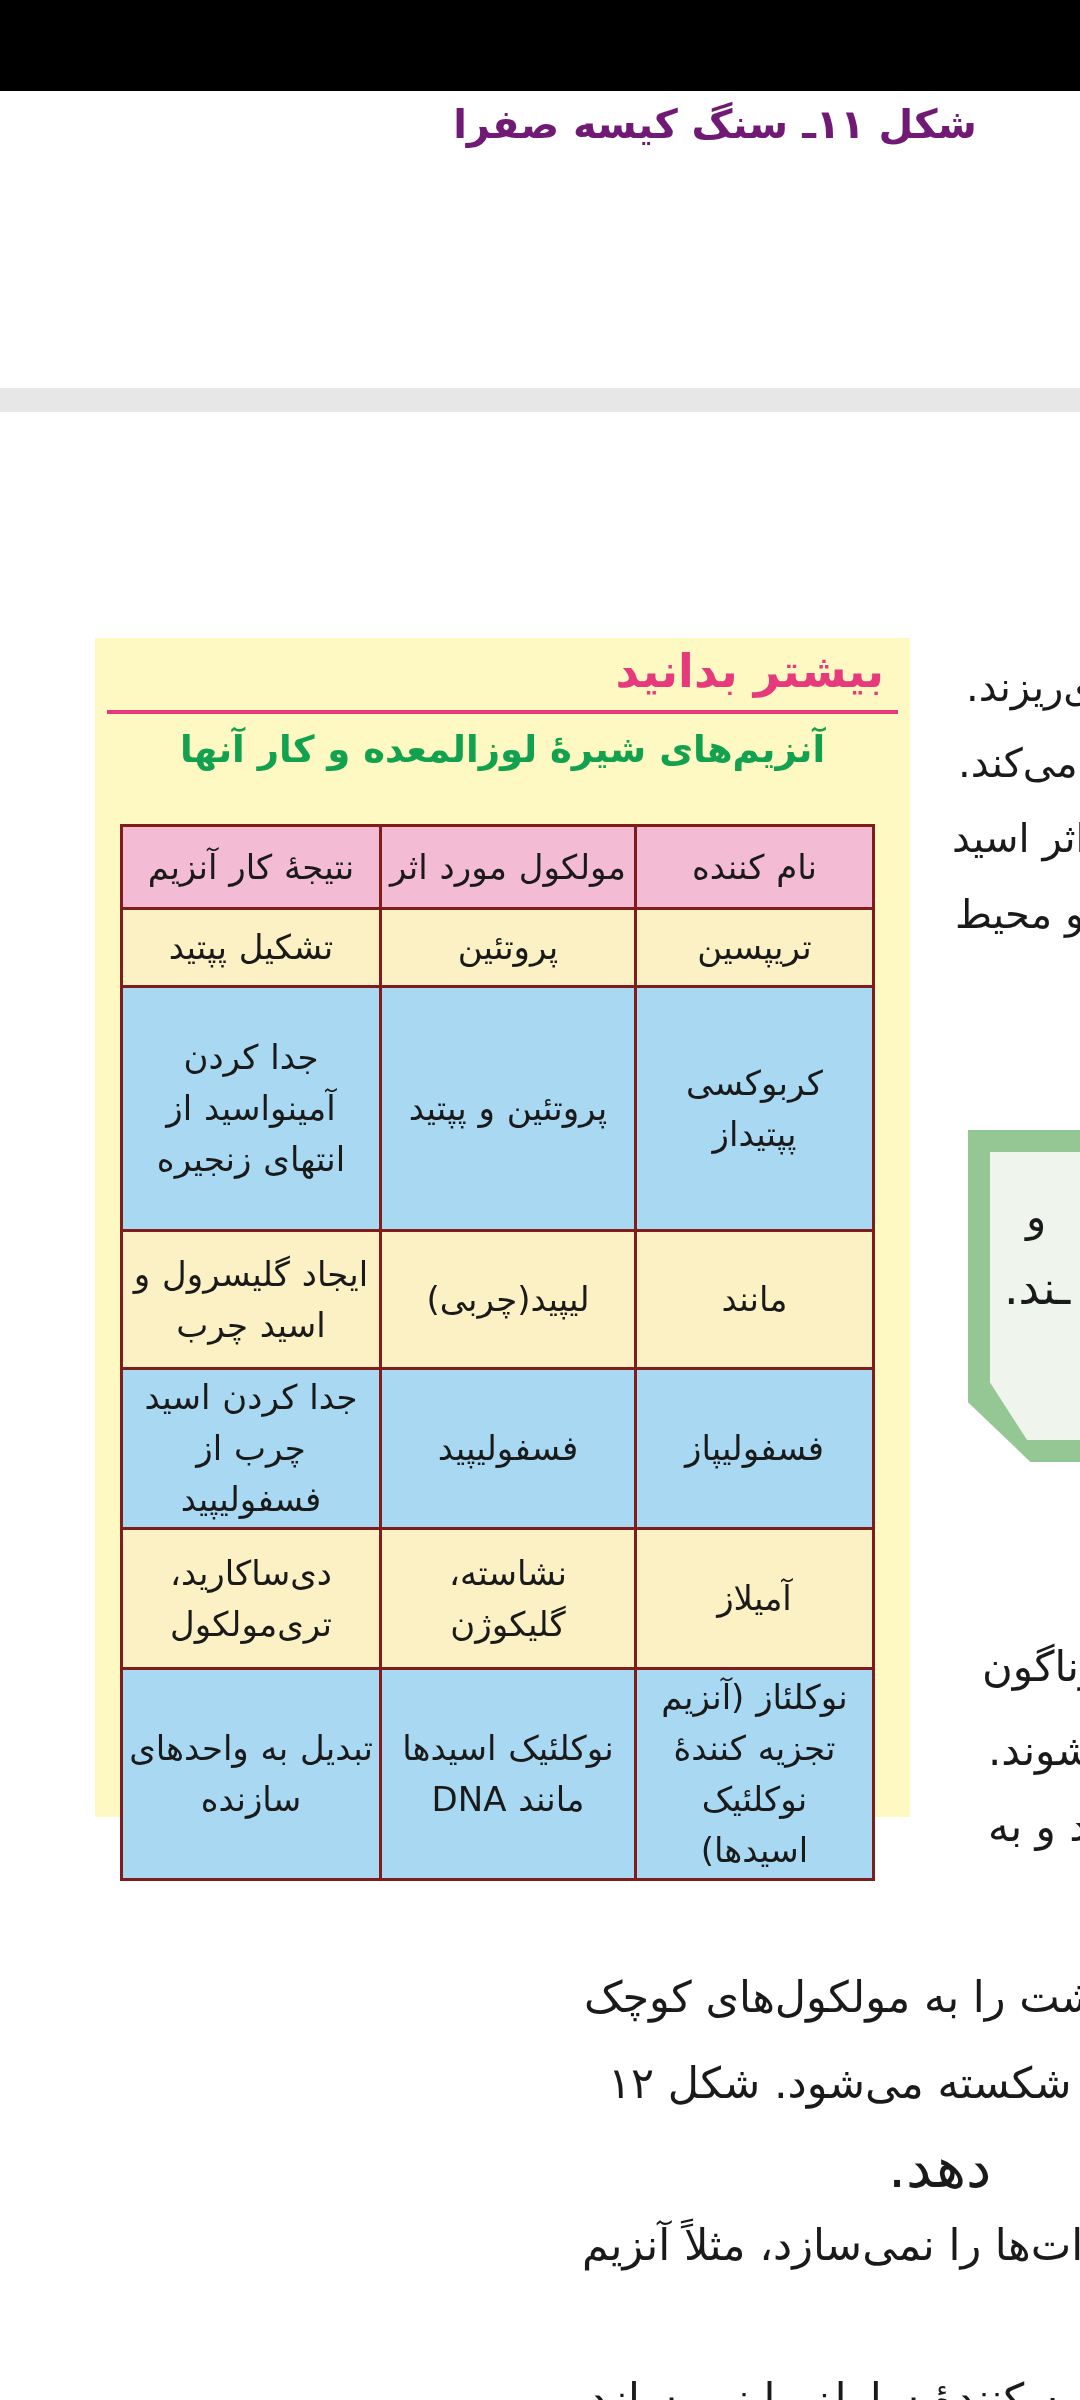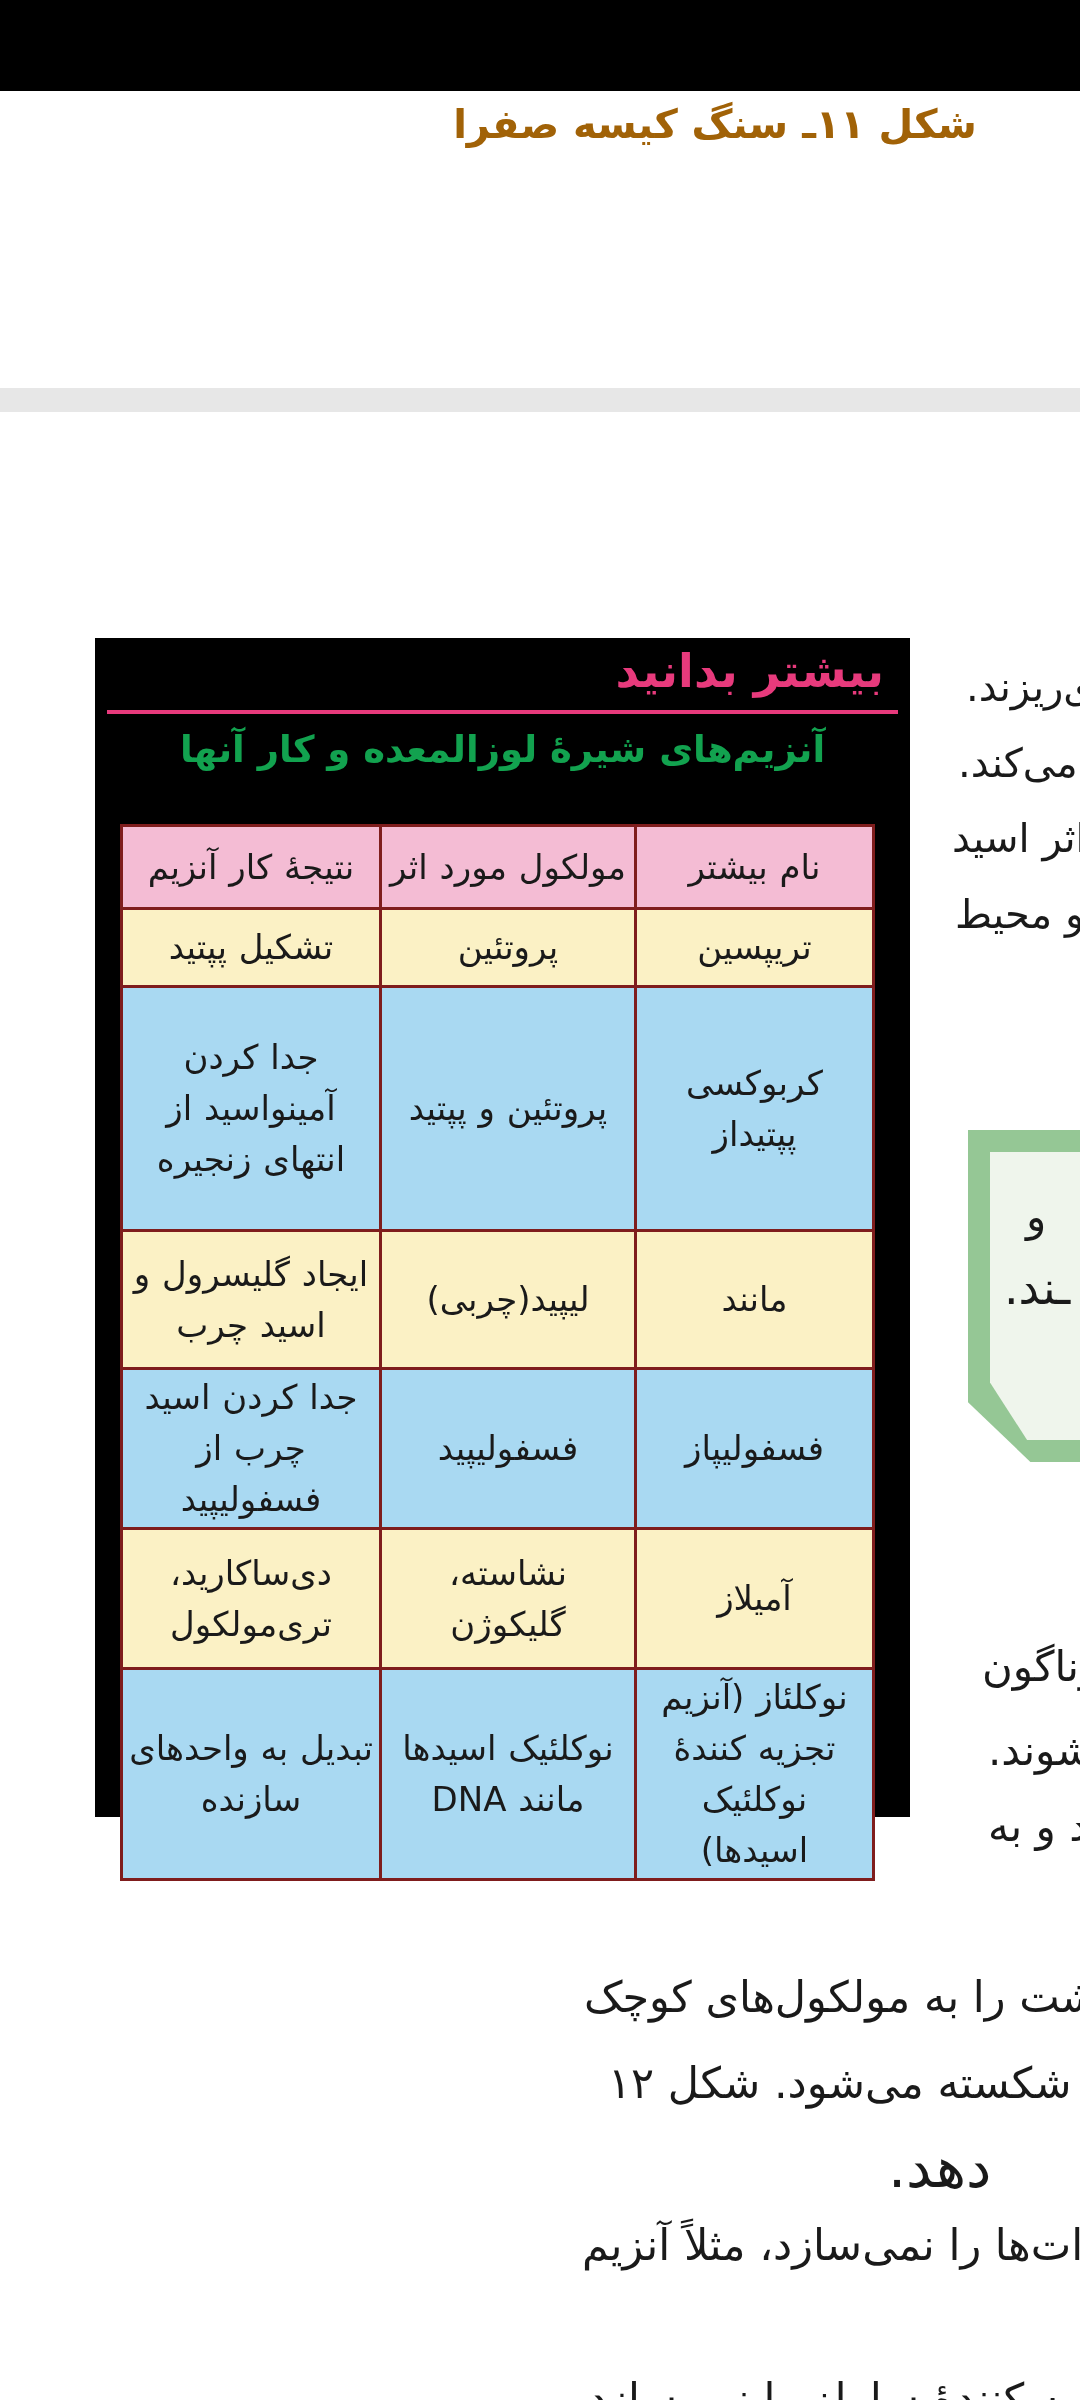--- a/index.html
+++ b/index.html
@@ -16,30 +16,30 @@
   .photo{
     left:30px;top:91px;width:470px;height:71px;
     background:
       radial-gradient(ellipse 120px 60px at 88% 85%, #d9a090 0%, #b05c49 55%, rgba(0,0,0,0) 70%),
       radial-gradient(ellipse 90px 45px at 93% 20%, #5a4038 0%, rgba(0,0,0,0) 75%),
       linear-gradient(100deg, #c08273 0%, #d59d8d 14%, #b06а57 26%, #c48а78 34%, #4a7fc2 48%, #3f74b8 62%, #35689f 74%, #6b4a41 84%, #c48473 94%, #d9a393 100%);
   }
   .figure-caption{
     left:500px;top:94px;width:430px;height:60px;
     display:flex;align-items:center;justify-content:center;
-    color:#a16207;font-size:40px;font-weight:bold;white-space:nowrap;
+    color:#701a75;font-size:40px;font-weight:bold;white-space:nowrap;
   }
 
   .gray-bar{left:0;top:388px;width:1080px;height:24px;background:#e7e7e7;}
 
   
   .frag{white-space:nowrap;font-size:40px;line-height:50px;direction:rtl;}
 
   
-  .know-box{left:95px;top:638px;width:815px;height:1179px;background:#000000;}
+  .know-box{left:95px;top:638px;width:815px;height:1179px;background:#fef9c3;}
   .know-title{
     position:absolute;top:6px;right:26px;
     color:#e73a7c;font-size:46px;font-weight:bold;white-space:nowrap;
   }
   .know-rule{position:absolute;left:12px;top:72px;width:791px;height:4px;background:#e73a7c;}
   .know-subtitle{
     position:absolute;left:0;top:90px;width:100%;text-align:center;
     color:#12a24f;font-size:37px;font-weight:bold;white-space:nowrap;
   }
   .table-wrap{position:absolute;left:25px;top:186px;}
@@ -90,21 +90,21 @@
 <div class="abs frag" style="left:955px;top:889px;">و محیط</div>
 
 <div class="abs know-box">
   <div class="know-title">بیشتر بدانید</div>
   <div class="know-rule"></div>
   <div class="know-subtitle">آنزیم‌های شیرهٔ لوزالمعده و کار آنها</div>
   <div class="table-wrap">
     <table>
         <tbody>
           <tr>
-            <th>نام بیشتر</th>
+            <th>نام کننده</th>
             <th>مولکول مورد اثر</th>
             <th>نتیجهٔ کار آنزیم</th>
           </tr>
           <tr class="cream">
             <td>تریپسین</td>
             <td>پروتئین</td>
             <td>تشکیل پپتید</td>
           </tr>
           <tr class="blue">
             <td>کربوکسی پپتیداز</td>

